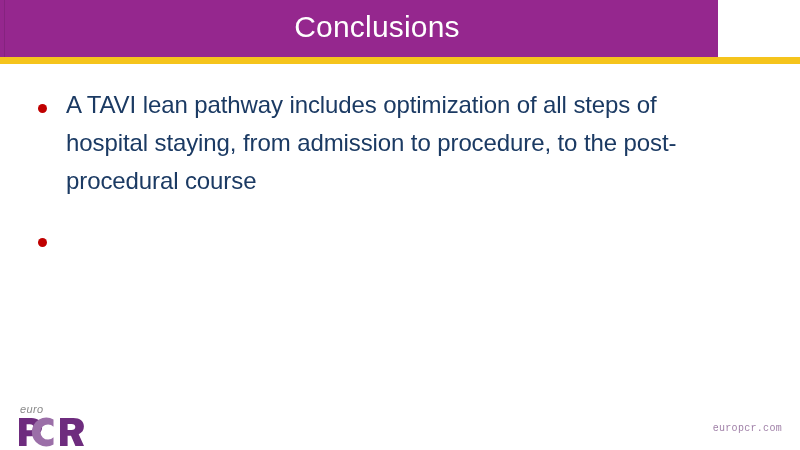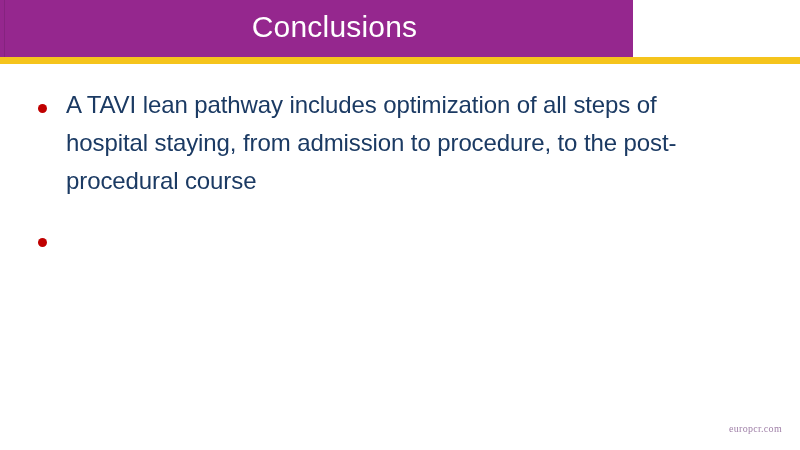--- a/index.html
+++ b/index.html
@@ -22,21 +22,21 @@
     width: 800px;
     height: 450px;
     background: #ffffff;
   }
 
   
   .header-band {
     position: absolute;
     left: 0;
     top: 0;
-    width: 633px;
+    width: 718px;
     height: 57px;
     background: #93278F;
     background-color: #95278E;
     display: flex;
     align-items: center;
     justify-content: center;
     box-sizing: border-box;
     padding-left: 36px;
   }
   .header-edge-line {
@@ -133,21 +133,21 @@
     width: 66px;
   }
   .logo-pcr svg {
     display: block;
   }
 
   .site-url {
     position: absolute;
     right: 18px;
     top: 424px;
-    font-family: Liberation Serif, serif;
+    font-family: Liberation Mono, monospace;
     font-size: 10px;
     color: #A080A8;
     letter-spacing: 0.3px;
     line-height: 1;
   }
 </style>
 </head>
 <body>
 
 <div class="slide">
@@ -164,16 +164,32 @@
       <span class="bullet-dot"></span>
       <span class="bullet-text">A TAVI lean pathway includes optimization of all steps of hospital staying, from admission to procedure, to the post-procedural course</span>
     </div>
 
     <div class="bullet-item second">
       <span class="bullet-dot"></span>
     </div>
 
   </div>
 
+  <div class="logo">
+    <div class="logo-euro">euro</div>
+    <div class="logo-pcr">
+      <svg width="66" height="30" viewBox="0 0 66 30" xmlns="http://www.w3.org/2000/svg" aria-hidden="true">
+
+        <path d="M1 1 h12.5 c6.6 0 10.6 3.6 10.6 9.1 c0 5.6 -4.2 9.2 -11 9.2 H8.6 V29 H1 Z
+                 M8.6 7.2 v6.1 h3.4 c2.3 0 3.6 -1.1 3.6 -3.1 c0 -2 -1.3 -3 -3.6 -3 Z" fill="#6E2C7E"></path>
+
+        <path d="M42 1 h13.4 c6.6 0 10.5 3.3 10.5 8.6 c0 3.6 -1.9 6.3 -5.2 7.6 L66 29 h-8.6
+                 l-4.4 -10.2 h-3.4 V29 H42 Z
+                 M49.6 7.1 v5.8 h4 c2.3 0 3.7 -1 3.7 -2.9 c0 -1.9 -1.4 -2.9 -3.7 -2.9 Z" fill="#6E2C7E"></path>
+
+        <path d="M35.5 2.4 a14.5 14.5 0 1 0 0 25.2 v-7.3 a7.6 7.6 0 1 1 0 -10.6 Z" fill="#9B6FA8"></path>
+      </svg>
+    </div>
+  </div>
 
   <div class="site-url">europcr.com</div>
 
 </div>
 
 </body></html>

